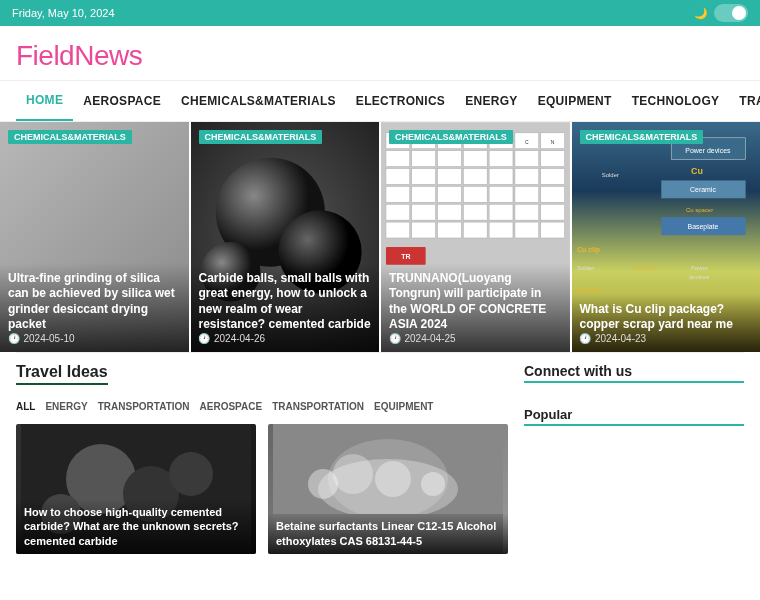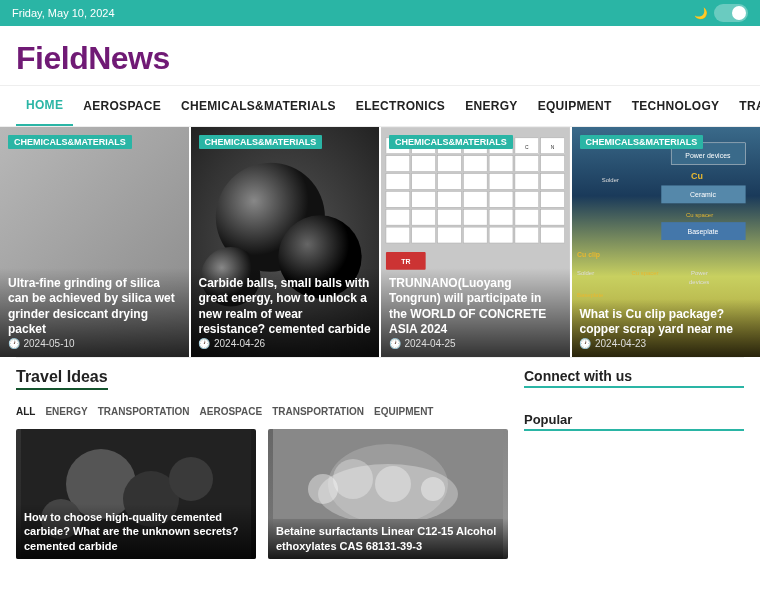--- a/index.html
+++ b/index.html
@@ -30,23 +30,23 @@
       width: 14px; height: 14px; border-radius: 50%; background: #fff;
       margin-left: auto;
     }
 
     
     .header {
       padding: 14px 16px 8px;
       border-bottom: 1px solid #eee;
     }
     .site-title {
-      font-size: 32px;
-      font-weight: bold;
-      color: #701a75;
+      font-size: 28px;
+      font-weight: normal;
+      color: #ec4899;
       letter-spacing: -0.5px;
     }
 
     
     .nav {
       display: flex;
       align-items: center;
       padding: 0 16px;
       border-bottom: 1px solid #eee;
       gap: 0;
@@ -448,21 +448,21 @@
           <rect width="230" height="130" fill="#888"></rect>
           <ellipse cx="115" cy="55" rx="60" ry="40" fill="#aaa" opacity="0.6"></ellipse>
           <ellipse cx="115" cy="65" rx="70" ry="30" fill="#fff" opacity="0.3"></ellipse>
           <rect x="0" y="90" width="230" height="40" fill="#777"></rect>
 
           <circle cx="50" cy="60" r="15" fill="white" opacity="0.4"></circle>
           <circle cx="80" cy="50" r="20" fill="white" opacity="0.3"></circle>
           <circle cx="120" cy="55" r="18" fill="white" opacity="0.35"></circle>
           <circle cx="160" cy="60" r="12" fill="white" opacity="0.4"></circle>
         </svg>
-        <div class="travel-card-overlay">Betaine surfactants Linear C12-15 Alcohol ethoxylates CAS 68131-39-3</div>
+        <div class="travel-card-overlay">Betaine surfactants Linear C12-15 Alcohol ethoxylates CAS 68131-44-5</div>
       </div>
     </div>
   </div>
 
   <div class="sidebar-right">
     <div class="connect-title">Connect with us</div>
 
     <div style="display:flex; gap:8px; flex-wrap:wrap; margin-bottom:8px;">
     </div>
     <div class="popular-title">Popular</div>

